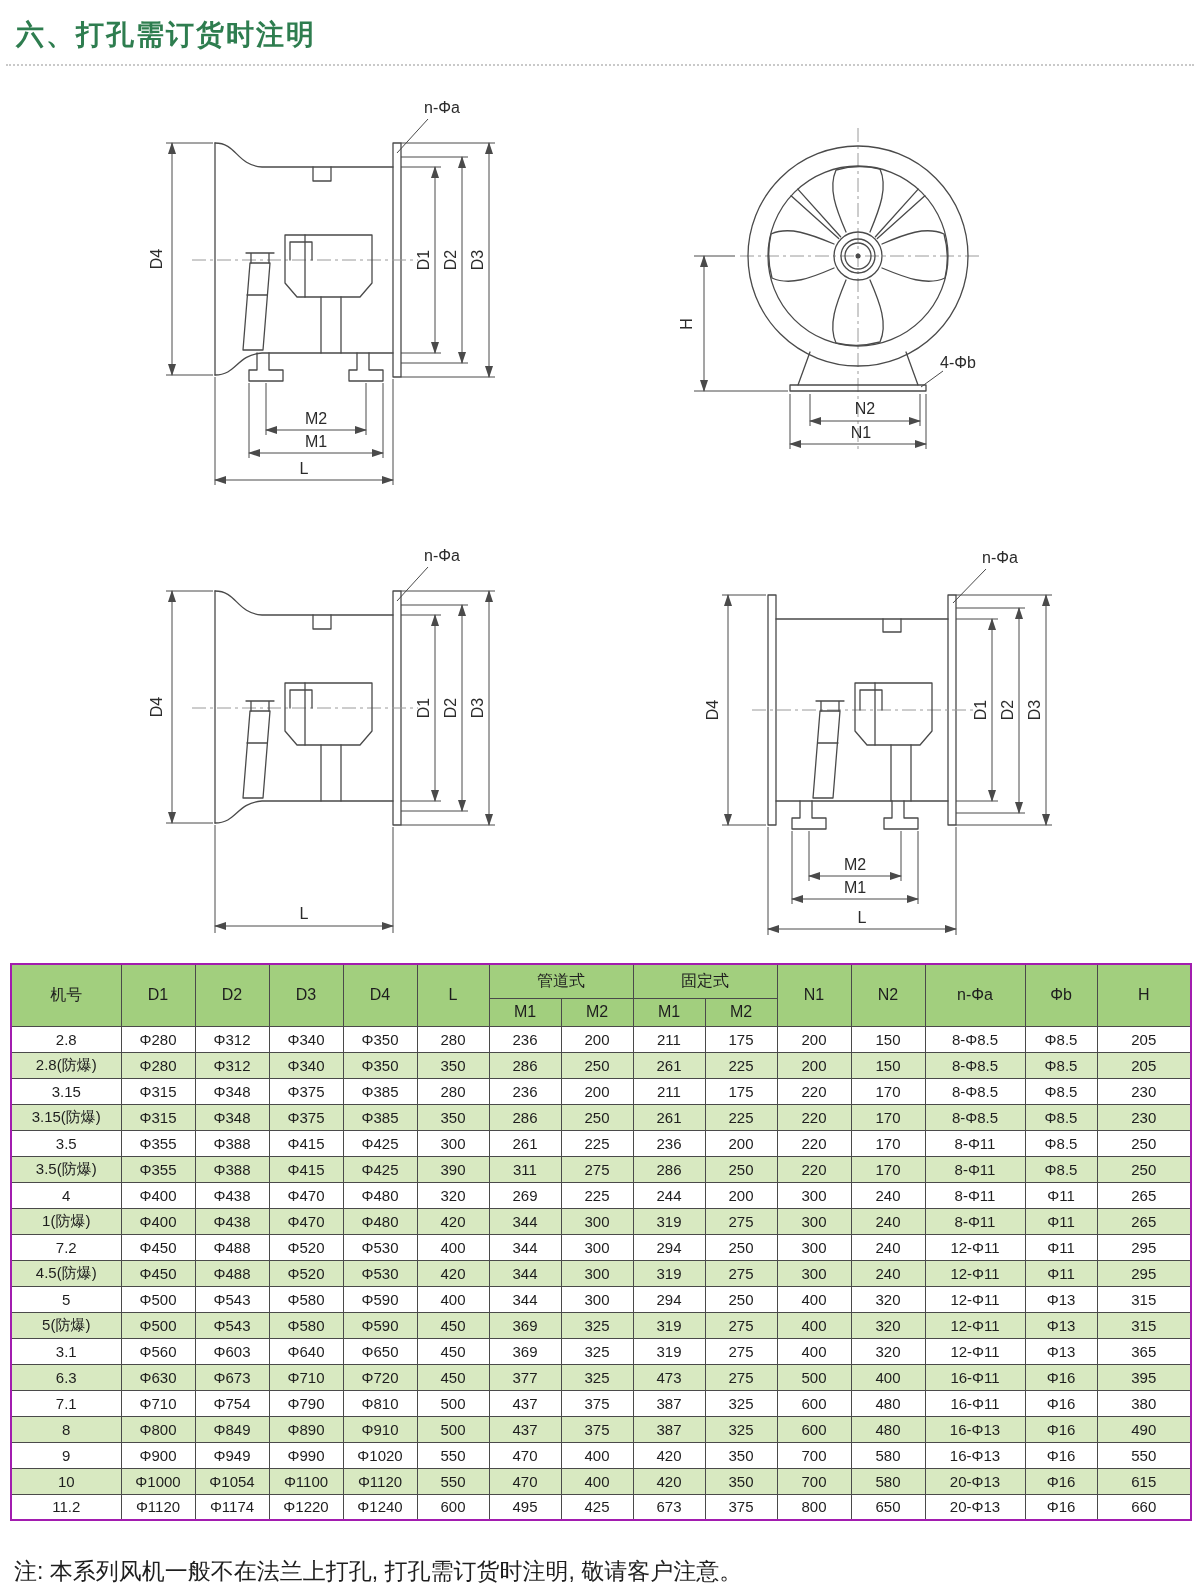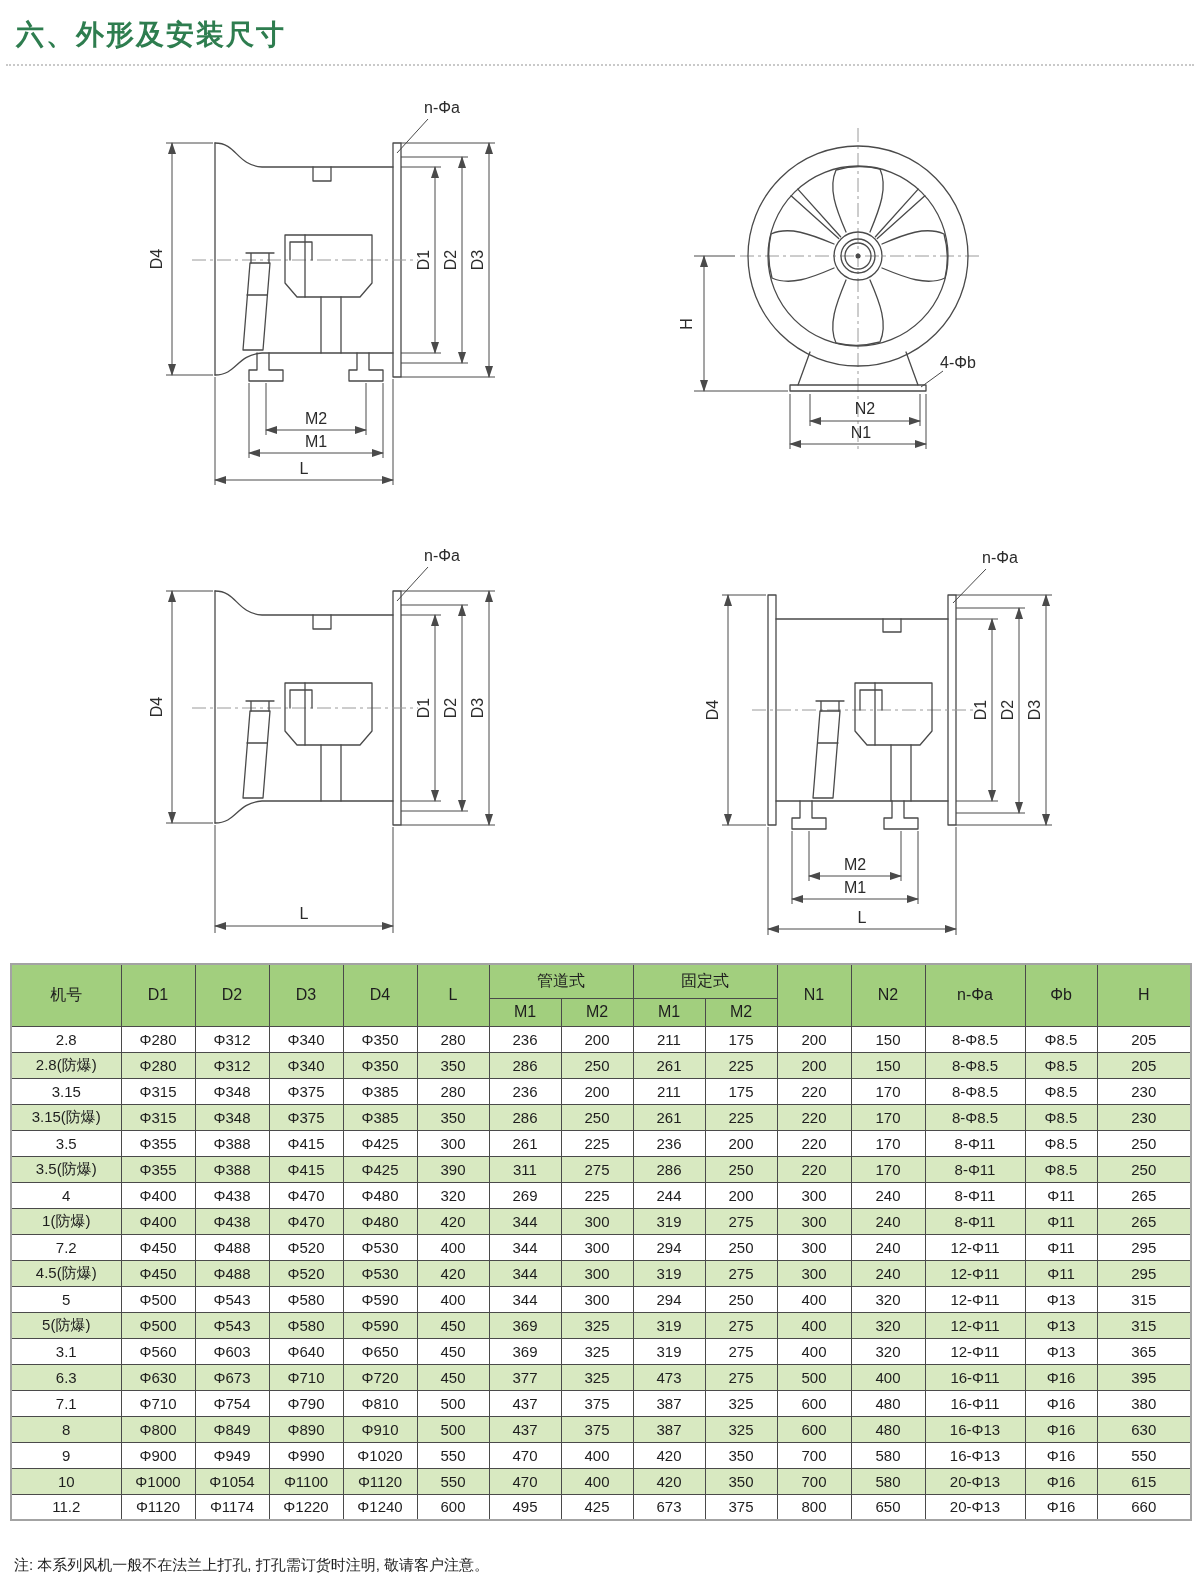--- a/index.html
+++ b/index.html
@@ -9,34 +9,34 @@
   .rule{position:absolute;left:6px;right:6px;top:64px;border-top:2px dotted #c9c9c9}
   svg{position:absolute;overflow:visible}
   #d1{left:100px;top:85px}
   #d2{left:640px;top:108px}
   #d3{left:100px;top:533px}
   #d4{left:640px;top:533px}
   svg .ln{fill:none;stroke:#4a4a4a;stroke-width:1.3;stroke-linejoin:round;stroke-linecap:round}
   svg .dm{fill:none;stroke:#4a4a4a;stroke-width:1}
   svg .cl{fill:none;stroke:#9a9a9a;stroke-width:1;stroke-dasharray:14 4 3 4}
   svg text{font-size:16px;fill:#2b2b2b;font-family:"Liberation Sans",sans-serif}
-  table.dims{position:absolute;left:10px;top:963px;width:1180px;border-collapse:collapse;table-layout:fixed;border:2px solid #a3a3a3}
+  table.dims{position:absolute;left:10px;top:963px;width:1180px;border-collapse:collapse;table-layout:fixed;border:2px solid #a21caf}
   .dims th,.dims td{border:1px solid #4a4a4a;text-align:center;vertical-align:middle;font-size:15px;padding:0;height:26px}
   .dims thead th{background:#a2cf7e;font-size:16px;font-weight:400}
   .dims thead tr:first-child th{height:34px}
   .dims thead tr.sub th{height:28px}
   .dims tbody tr.alt td{background:#d8e9c1}
-  .note{position:absolute;left:14px;top:1556px;font-size:15px}
+  .note{position:absolute;left:14px;top:1556px;font-size:23px}
 </style>
 </head>
 <body>
 
 <div>
 
-  <h1 class="title">六、外形及安装尺寸</h1>
+  <h1 class="title">六、打孔需订货时注明</h1>
   <div class="rule"></div>
 
   <svg id="d1" width="440" height="412" viewBox="0 0 440 412">
     <defs>
       <marker id="ar1" markerWidth="12" markerHeight="8" refX="11" refY="4" orient="auto-start-reverse" markerUnits="userSpaceOnUse">
         <path d="M0,0 L12,4 L0,8 Z" fill="#4a4a4a"></path>
       </marker>
     </defs>
     <g>
       <path class="ln" d="M115,58 L115,290"></path>
@@ -561,21 +561,21 @@
           <td>Φ910</td>
           <td>500</td>
           <td>437</td>
           <td>375</td>
           <td>387</td>
           <td>325</td>
           <td>600</td>
           <td>480</td>
           <td>16-Φ13</td>
           <td>Φ16</td>
-          <td>630</td>
+          <td>490</td>
         </tr>
         <tr>
           <td>9</td>
           <td>Φ900</td>
           <td>Φ949</td>
           <td>Φ990</td>
           <td>Φ1020</td>
           <td>550</td>
           <td>470</td>
           <td>400</td>

